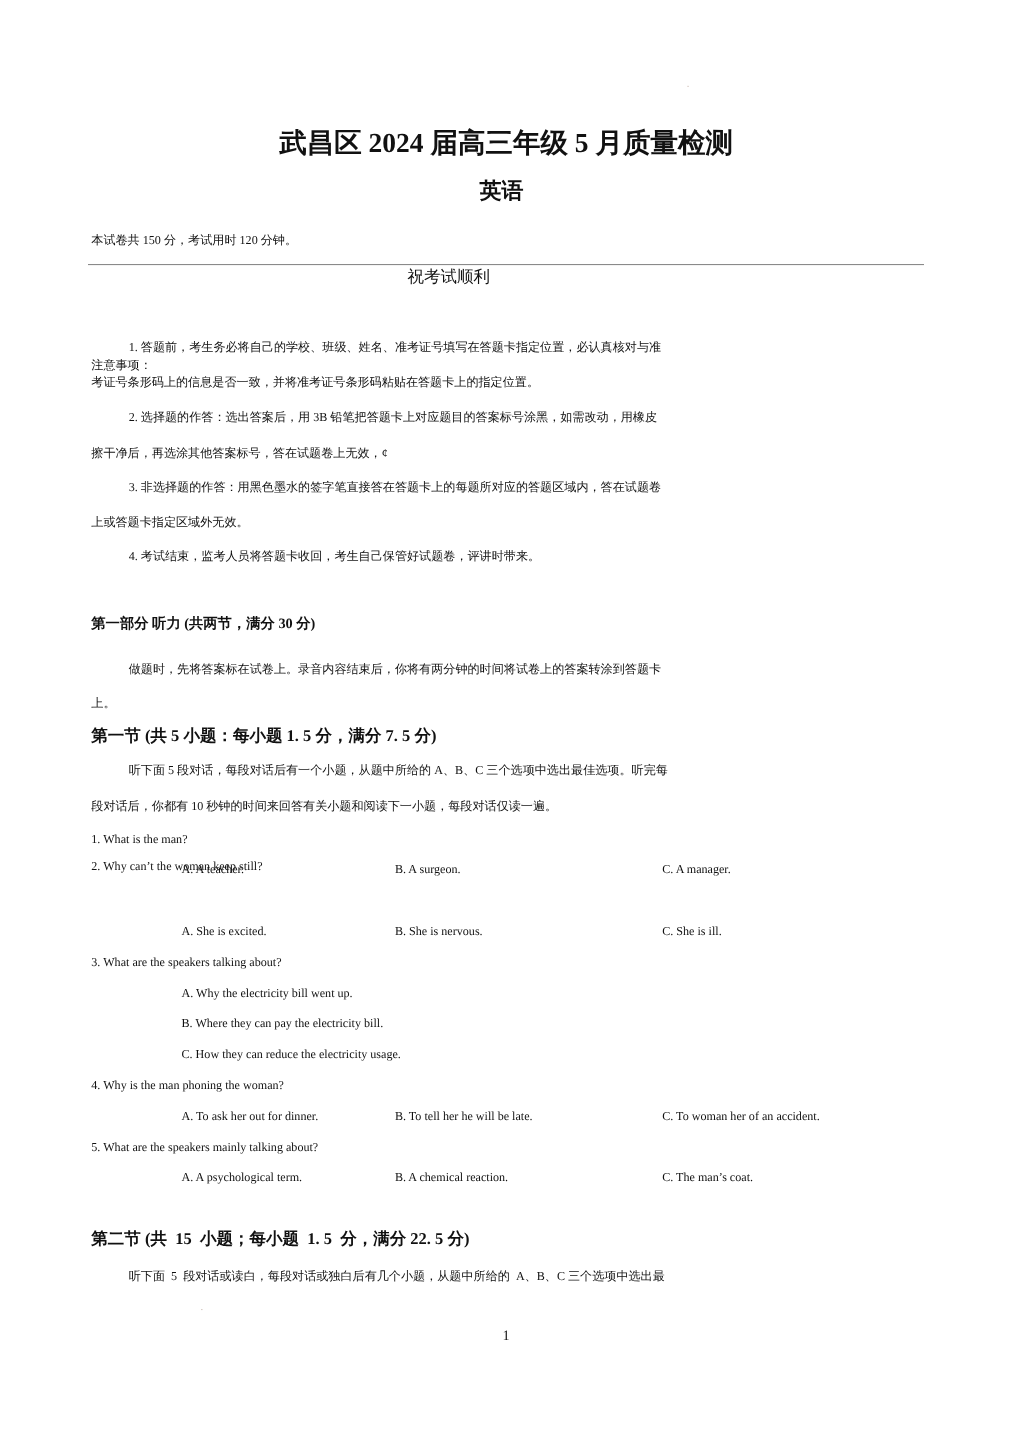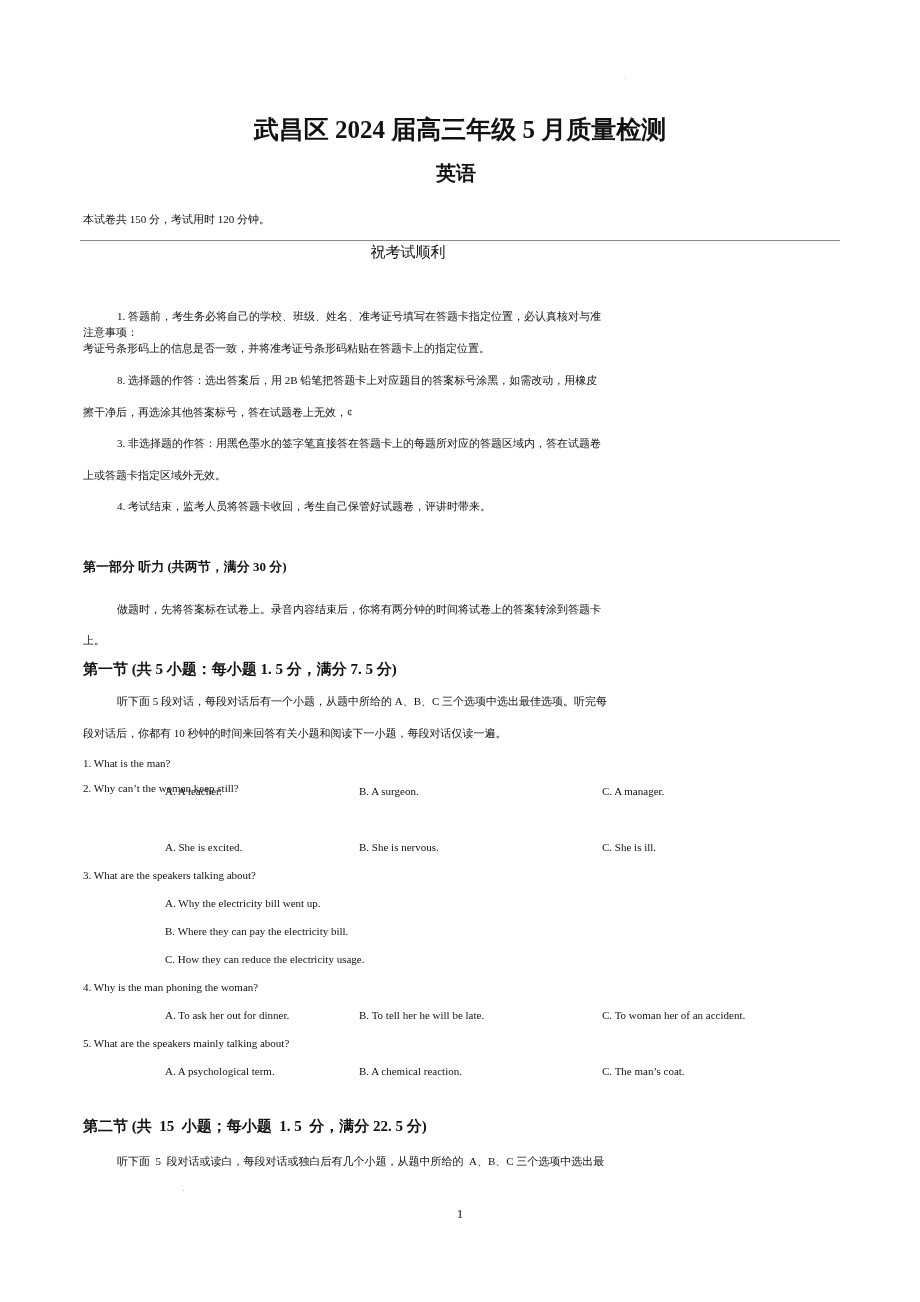--- a/index.html
+++ b/index.html
@@ -43,21 +43,21 @@
 <div class="abs body15 left" style="top:209px;">本试卷共 150 分，考试用时 120 分钟。</div>
 
 <div class="divider"></div>
 <div class="abs wish body15">祝考试顺利</div>
 
 <div class="abs body15 left" style="top:274px;margin-top:48px;">注意事项：</div>
 
 <div class="abs body15 indent" style="top:306px;">1. 答题前，考生务必将自己的学校、班级、姓名、准考证号填写在答题卡指定位置，必认真核对与准</div>
 <div class="abs body15 left" style="top:338px;">考证号条形码上的信息是否一致，并将准考证号条形码粘贴在答题卡上的指定位置。</div>
 
-<div class="abs body15 indent" style="top:370px;">8. 选择题的作答：选出答案后，用 2B 铅笔把答题卡上对应题目的答案标号涂黑，如需改动，用橡皮</div>
+<div class="abs body15 indent" style="top:370px;">2. 选择题的作答：选出答案后，用 3B 铅笔把答题卡上对应题目的答案标号涂黑，如需改动，用橡皮</div>
 <div class="abs body15 left" style="top:402px;">擦干净后，再选涂其他答案标号，答在试题卷上无效，¢</div>
 
 <div class="abs body15 indent" style="top:433px;">3. 非选择题的作答：用黑色墨水的签字笔直接答在答题卡上的每题所对应的答题区域内，答在试题卷</div>
 <div class="abs body15 left" style="top:465px;">上或答题卡指定区域外无效。</div>
 
 <div class="abs body15 indent" style="top:496px;">4. 考试结束，监考人员将答题卡收回，考生自己保管好试题卷，评讲时带来。</div>
 
 <div class="abs sec-h1">第一部分  听力 (共两节，满分 30 分)</div>
 
 <div class="abs body15 indent" style="top:599px;">做题时，先将答案标在试卷上。录音内容结束后，你将有两分钟的时间将试卷上的答案转涂到答题卡</div>

